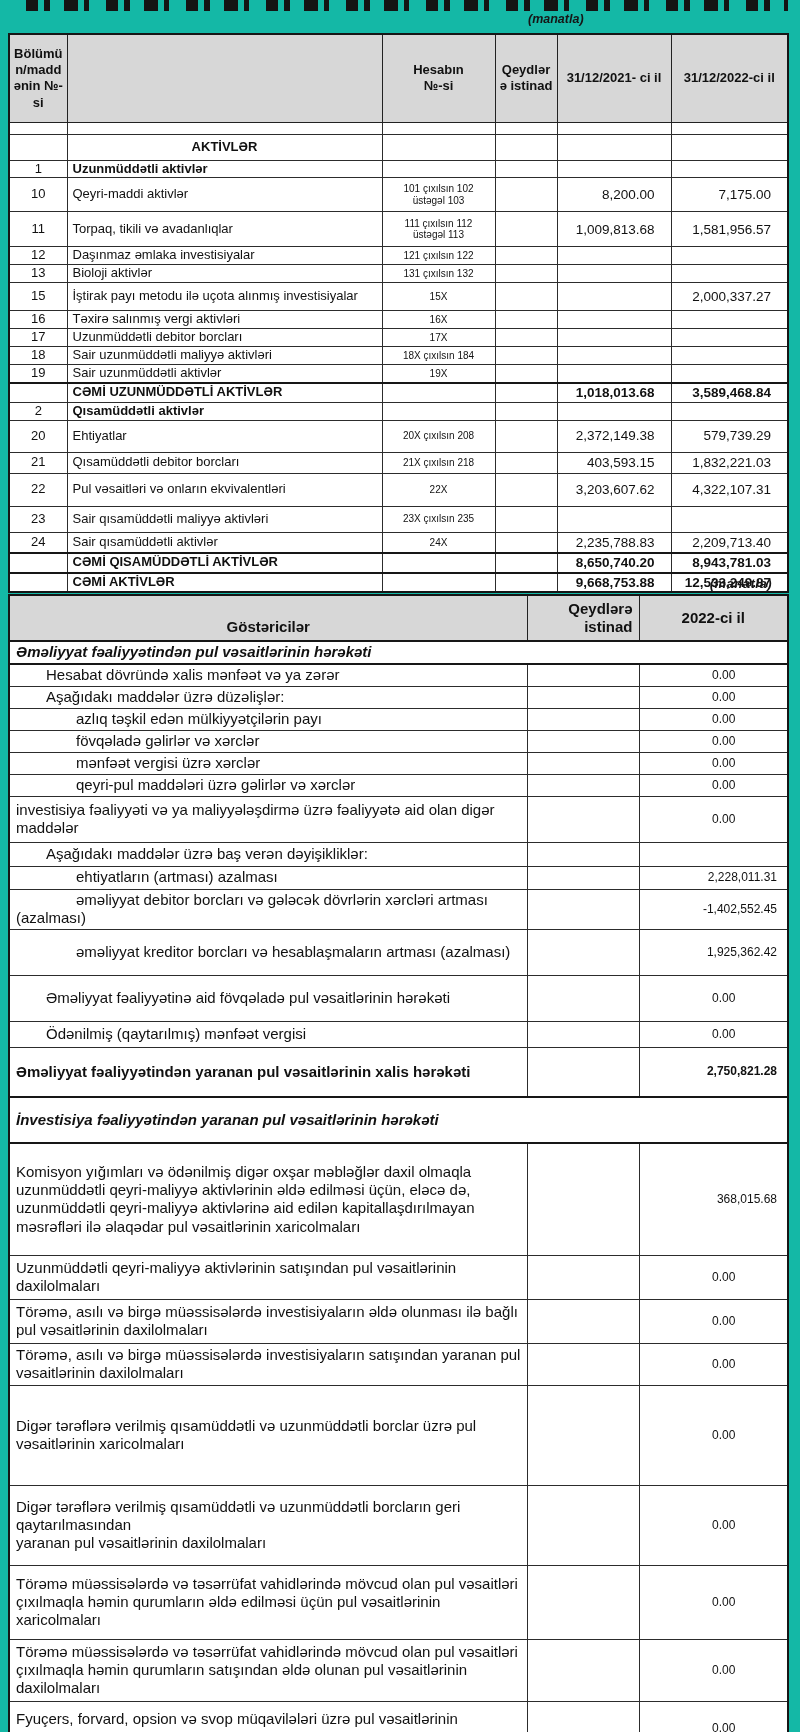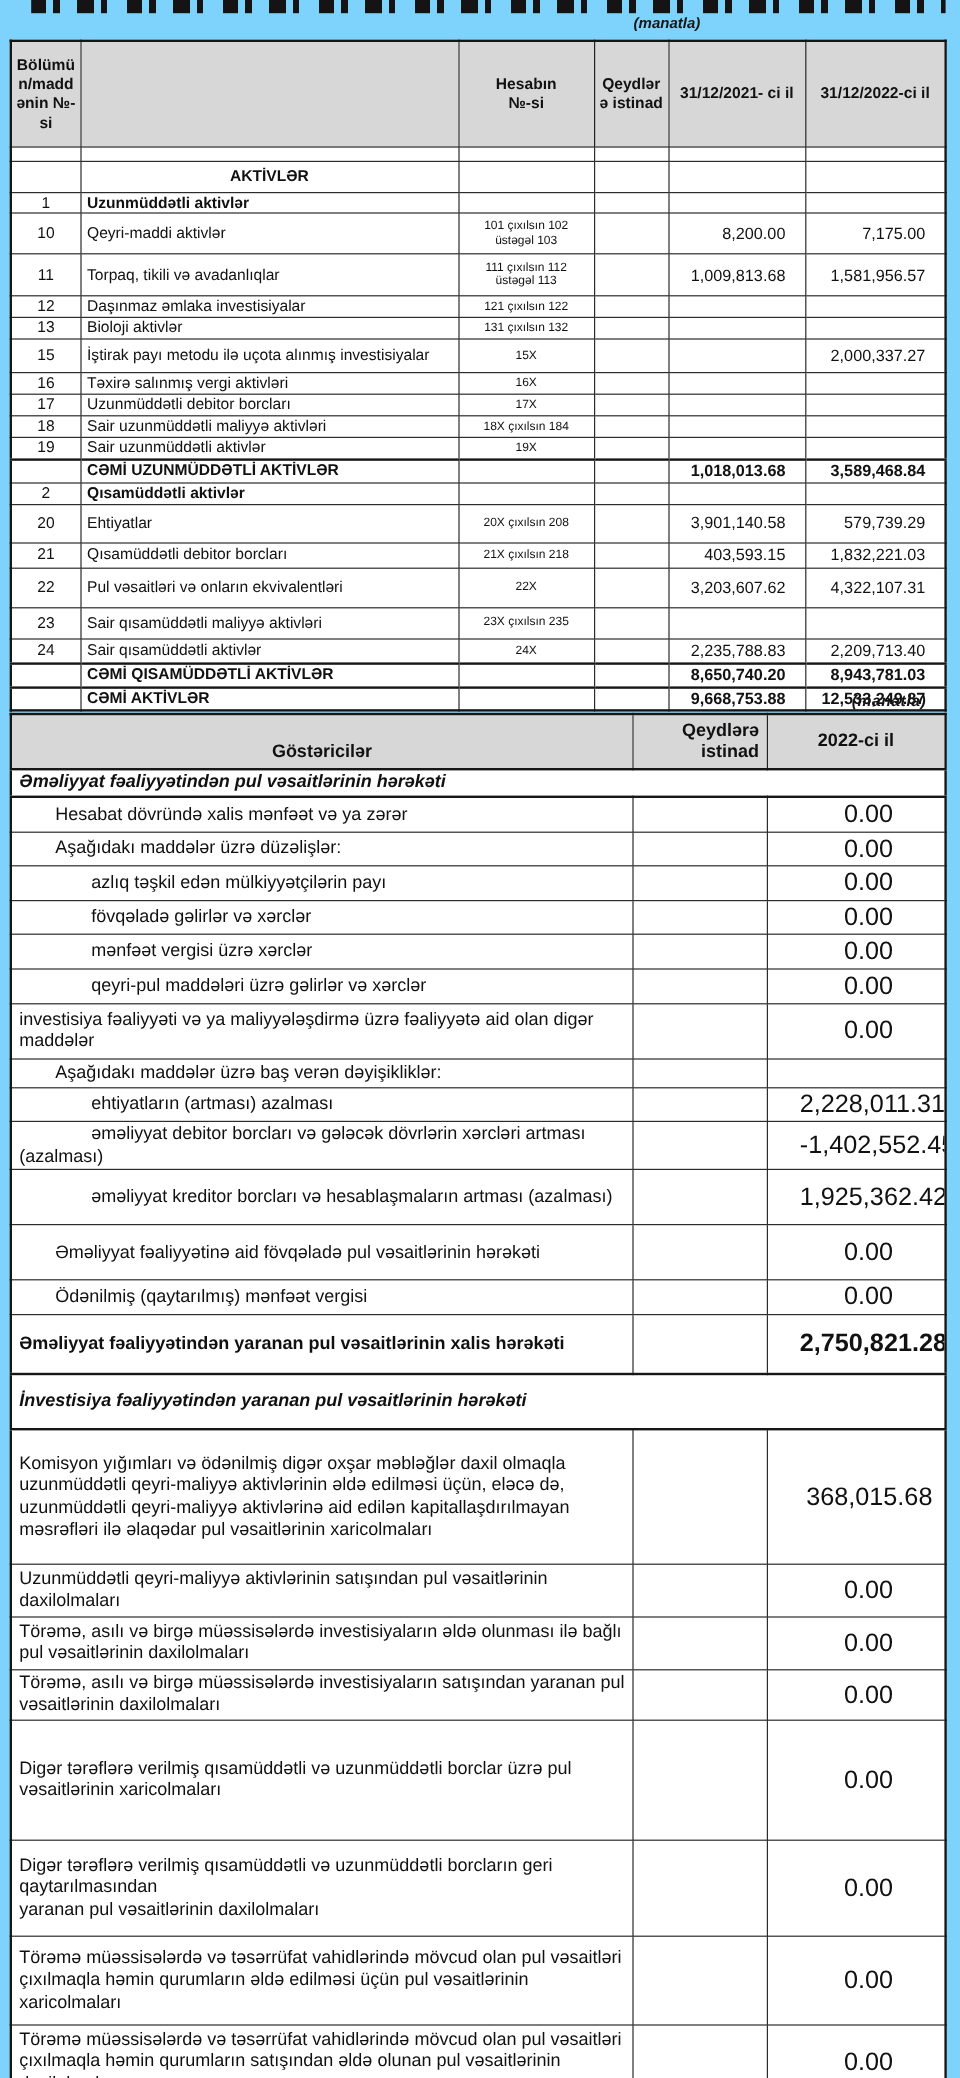--- a/index.html
+++ b/index.html
@@ -1,17 +1,17 @@
 <!DOCTYPE html>
 <html><head>
 <meta charset="utf-8">
 <style>
   html,body{margin:0;padding:0;background:#fff;}
   body{width:800px;font-family:"Liberation Sans",sans-serif;color:#111;}
-  .page{position:relative;width:800px;height:1732px;overflow:hidden;background:#7dd3fc;}
+  .page{position:relative;width:800px;height:1732px;overflow:hidden;background:#14b8a6;}
 
   
   .cropped-title{
     position:absolute;top:0;left:26px;width:762px;height:11px;overflow:hidden;
     background:
       repeating-linear-gradient(90deg,
         #141414 0 12px, transparent 12px 18px,
         #141414 18px 24px, transparent 24px 38px,
         #141414 38px 52px, transparent 52px 58px,
         #141414 58px 63px, transparent 63px 80px);
@@ -51,21 +51,21 @@
   #cashflow-table th.h-notes{text-align:right;vertical-align:middle;}
   #cashflow-table th.h-year{text-align:center;}
   #cashflow-table td{
     border:1px solid #2c2c2c;padding:1px 6px;font-size:15px;line-height:1.22;
   }
   #cashflow-table td.section{font-weight:bold;font-style:italic;border-top:2px solid #161616;border-bottom:2px solid #161616;}
   #cashflow-table td.ind1{padding-left:36px;}
   #cashflow-table td.ind2{padding-left:66px;}
   #cashflow-table td.hang{padding-left:6px;text-indent:60px;}
   #cashflow-table td.pre{white-space:pre-line;}
-  #cashflow-table td.val{text-align:center;font-size:21px;padding-left:27px;}
+  #cashflow-table td.val{text-align:center;font-size:12px;padding-left:27px;}
   #cashflow-table td.val.right{text-align:right;padding-right:10px;}
   #cashflow-table td.bold{font-weight:bold;}
 </style>
 </head>
 <body>
 
 <div class="page">
 
   <div class="cropped-title"></div>
 
@@ -206,21 +206,21 @@
           <td class="c-acc"></td>
           <td class="c-notes"></td>
           <td class="c-num"></td>
           <td class="c-num"></td>
         </tr>
         <tr style="height: 32px;">
           <td class="c-no">20</td>
           <td class="c-name">Ehtiyatlar</td>
           <td class="c-acc">20X çıxılsın 208</td>
           <td class="c-notes"></td>
-          <td class="c-num">3,901,140.58</td>
+          <td class="c-num">2,372,149.38</td>
           <td class="c-num">579,739.29</td>
         </tr>
         <tr style="height: 21px; margin-top: 39px;">
           <td class="c-no">21</td>
           <td class="c-name">Qısamüddətli debitor borcları</td>
           <td class="c-acc">21X çıxılsın 218</td>
           <td class="c-notes"></td>
           <td class="c-num">403,593.15</td>
           <td class="c-num">1,832,221.03</td>
         </tr>

